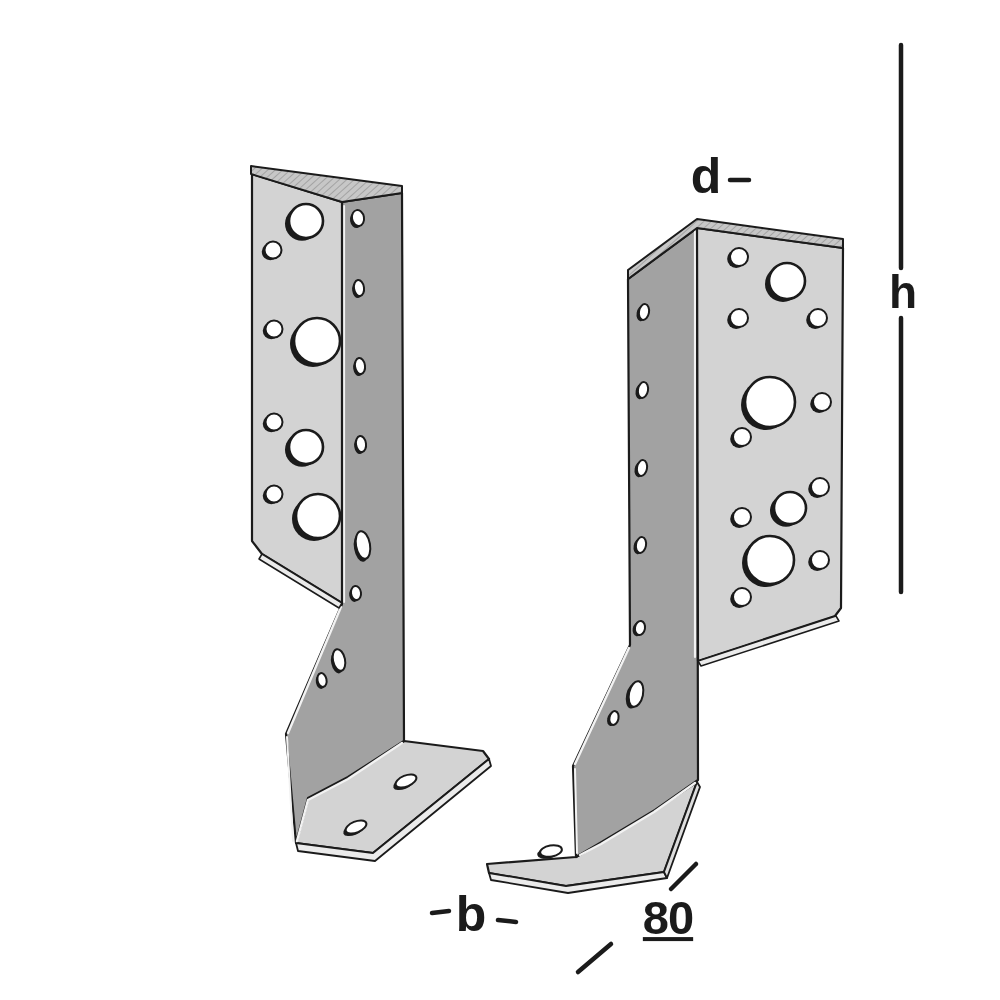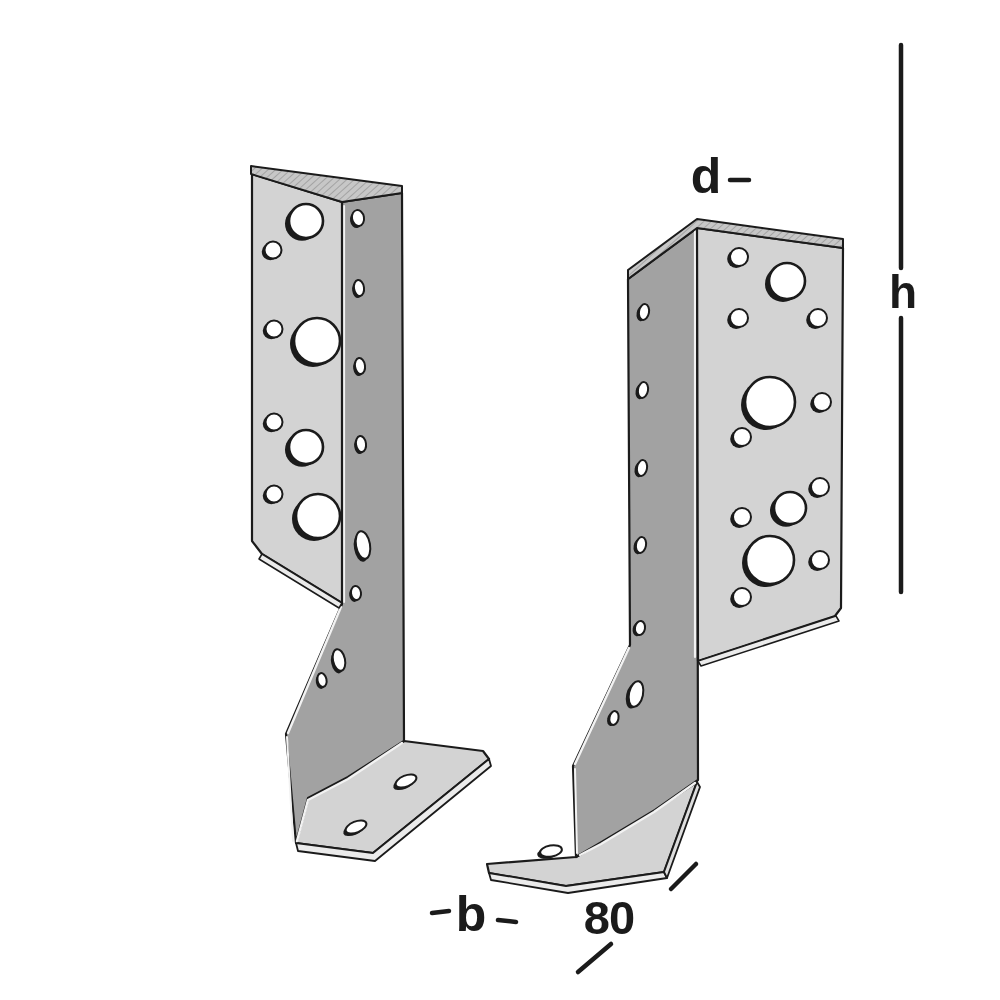--- a/index.html
+++ b/index.html
@@ -4,21 +4,21 @@
 <style>
   html,body{margin:0;padding:0;background:#ffffff;}
   .stage{position:relative;width:1000px;height:1000px;background:#ffffff;overflow:hidden;
          font-family:"Liberation Sans",sans-serif;}
   .stage svg{position:absolute;left:0;top:0;}
   .dim-label{position:absolute;transform:translate(-50%,-53%);font-weight:700;color:#1b1b1b;
              line-height:1;white-space:nowrap;}
   .label-d{left:706px;top:177px;font-size:50px;}
   .label-h{left:903px;top:293px;font-size:46px;}
   .label-b{left:471px;top:915px;font-size:50px;}
-  .label-80{left:609px;top:919px;font-size:47px;letter-spacing:-1px;}
+  .label-80{left:668px;top:919px;font-size:47px;letter-spacing:-1px;text-decoration:underline;}
 </style>
 </head>
 <body>
 
 <div class="stage">
   <svg width="1000" height="1000" viewBox="0 0 1000 1000">
     <defs>
       <pattern id="hatch" patternUnits="userSpaceOnUse" width="5" height="5" patternTransform="rotate(48)">
         <rect width="5" height="5" fill="#c7c7c7"></rect>
         <line x1="0" y1="0" x2="0" y2="5" stroke="#8f8f8f" stroke-width="1.3"></line>

